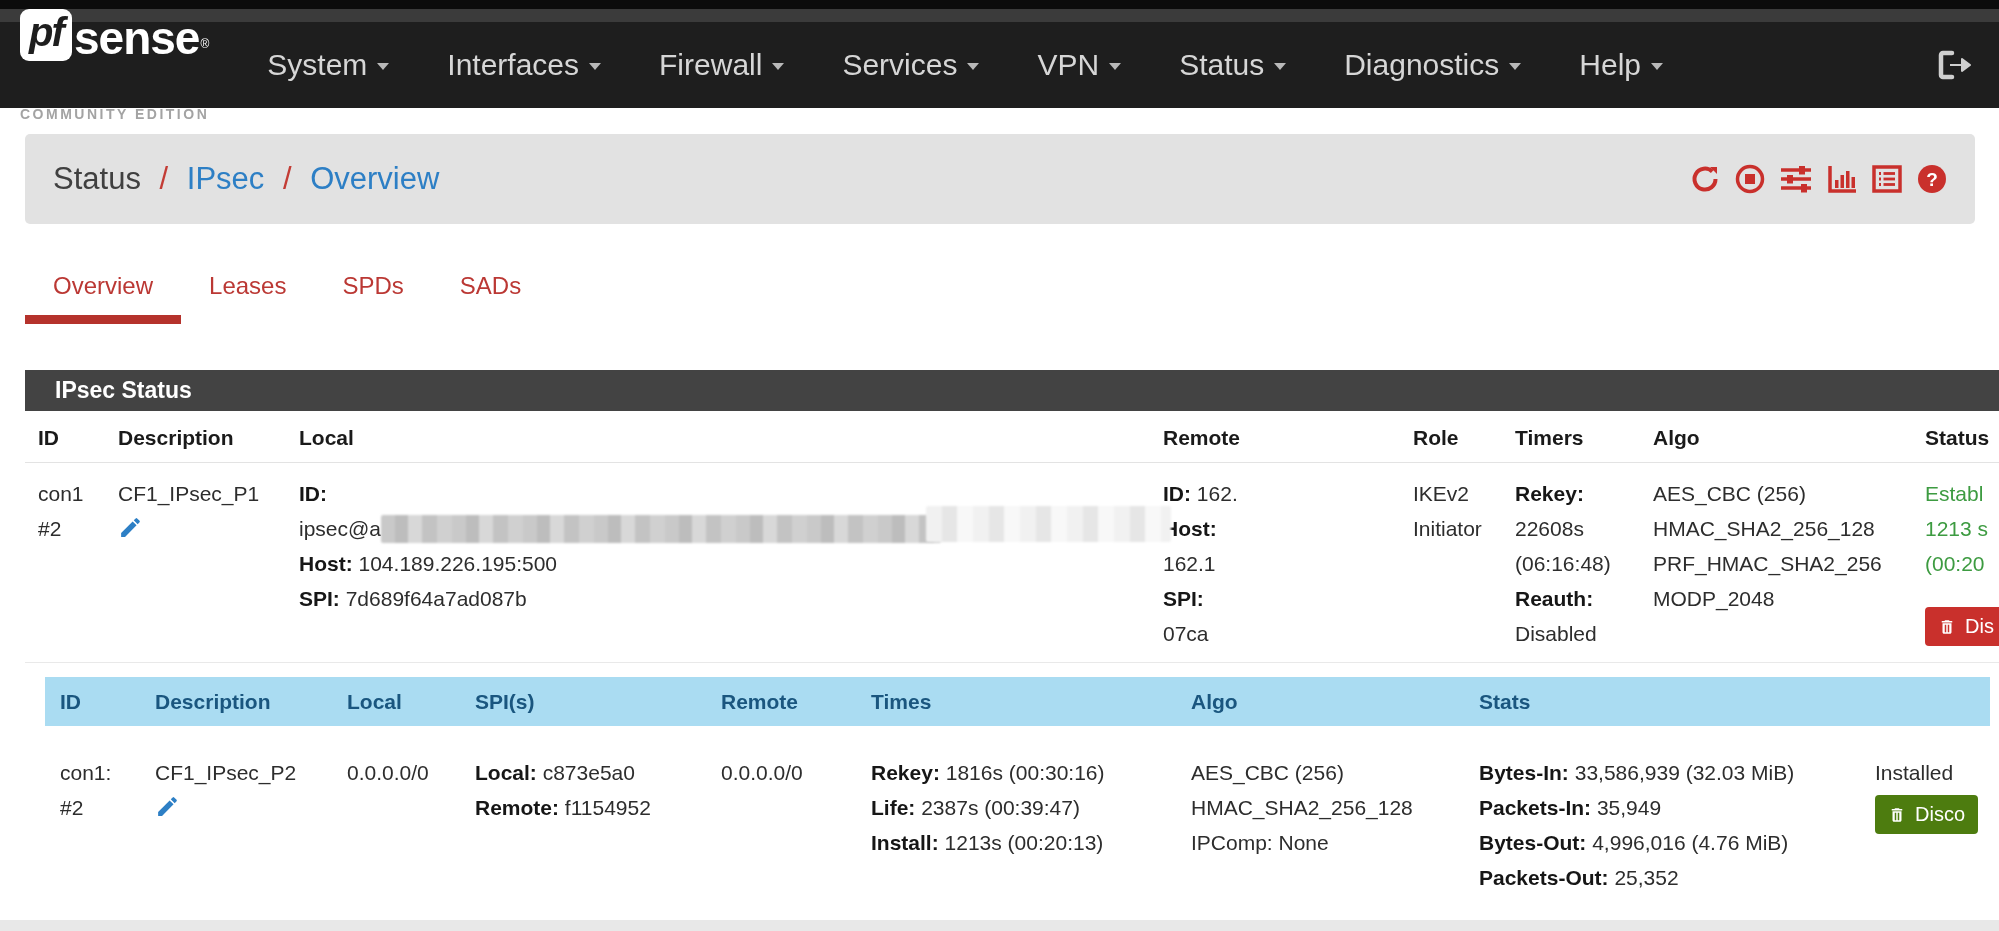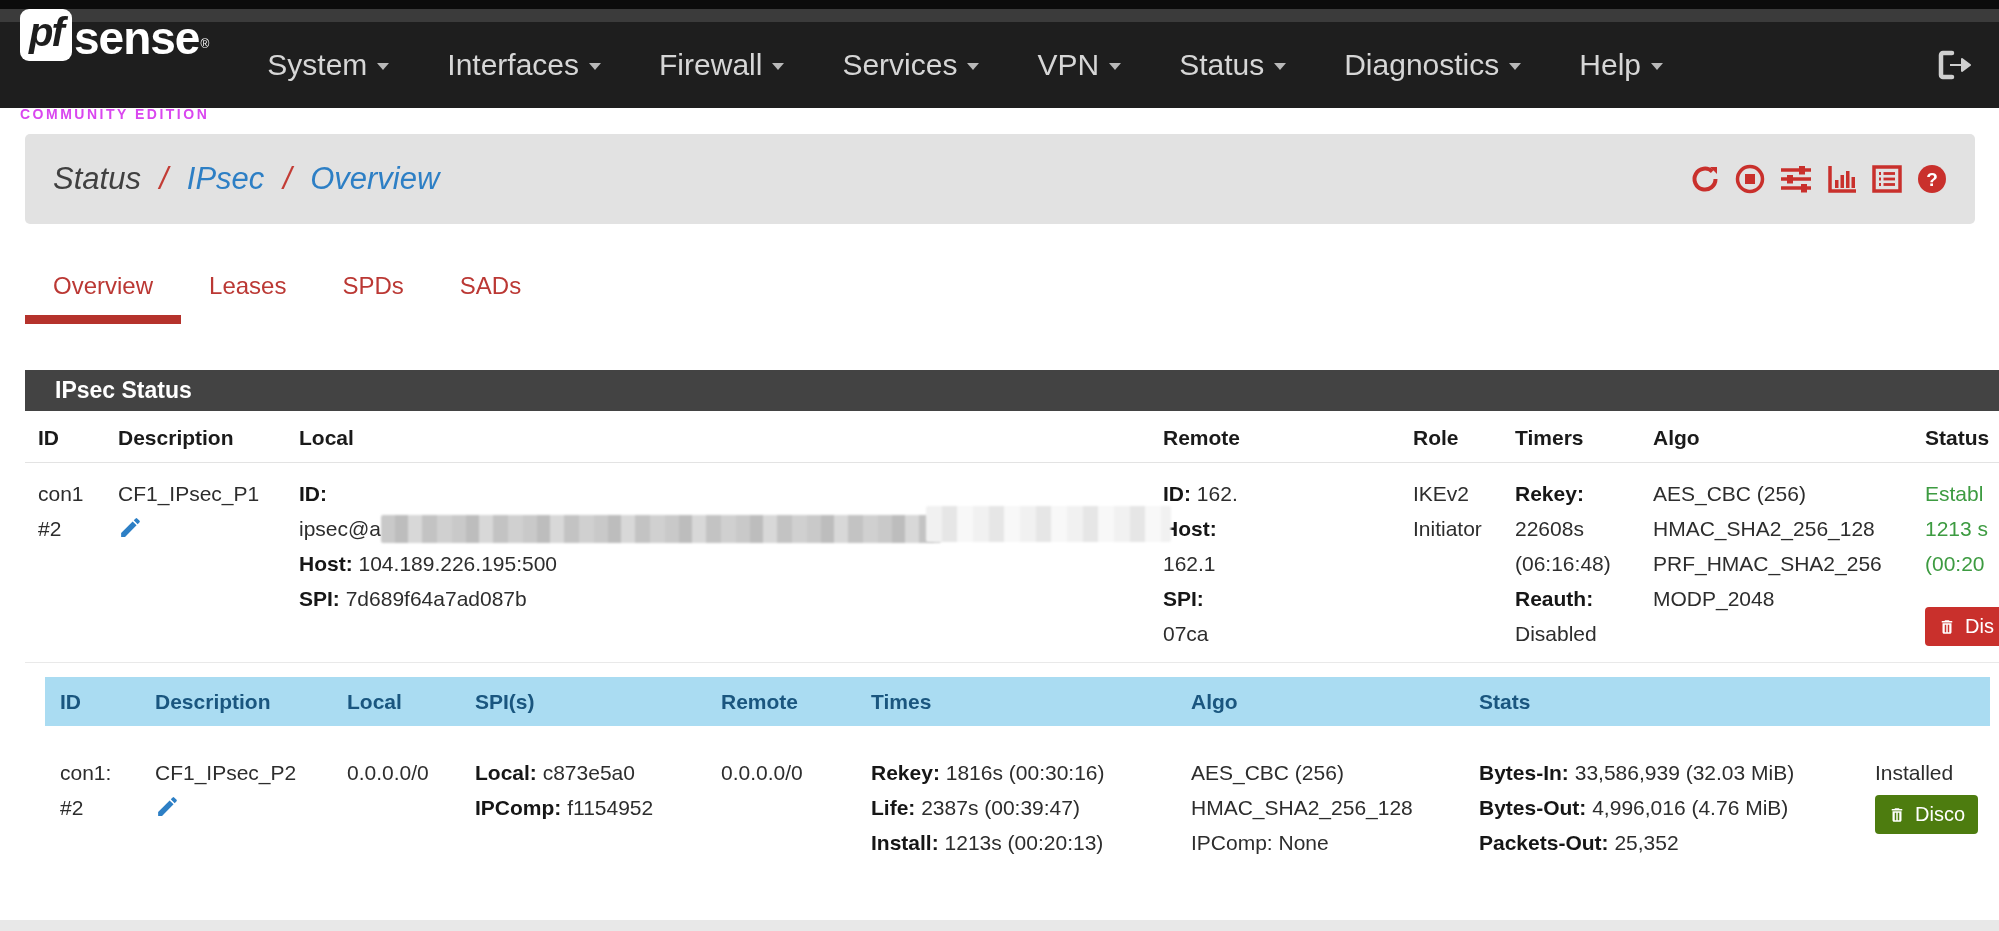--- a/index.html
+++ b/index.html
@@ -13,30 +13,30 @@
   .chrome-b { height:13px; background:#3b3b3b; }
 
   
   .navbar { height:86px; background:#1e1e1e; display:flex; align-items:center; padding:0 28px 0 20px; }
   .brand { display:flex; flex-direction:column; margin-right:58px;gap:40px; }
   .brand-row { display:flex; align-items:flex-end; }
   .logo-box { width:52px; height:52px; background:#ffffff; border-radius:9px; display:flex; align-items:center; justify-content:center; }
   .logo-pf { font-size:40px; font-weight:bold; font-style:italic; color:#1e1e1e; letter-spacing:-2px; transform:translateY(-2px); }
   .logo-sense { font-size:46px; font-weight:bold; color:#ffffff; letter-spacing:-1px; line-height:1; margin-left:2px; }
   .logo-reg { font-size:12px; color:#ffffff; margin-left:1px; line-height:2.6; }
-  .brand-tagline { font-size:14px; font-weight:bold; color:#d946ef; letter-spacing:2.5px; margin-top:5px; }
+  .brand-tagline { font-size:14px; font-weight:bold; color:#a3a3a3; letter-spacing:2.5px; margin-top:5px; }
   .nav-items { display:flex; align-items:center; }
   .nav-item { color:#d6d6d6; font-size:30px; margin-right:58px; display:flex; align-items:center; cursor:pointer; white-space:nowrap; }
   .caret { display:inline-block; width:0; height:0; border-left:6px solid transparent; border-right:6px solid transparent; border-top:7px solid #b9b9b9; margin-left:10px; margin-top:3px; }
   .nav-logout { margin-left:auto; display:flex; align-items:center; cursor:pointer; }
 
   
   .bc-bar { margin:26px 24px 0 25px; height:90px; background:#e2e2e2; border-radius:5px;
             display:flex; align-items:center; padding:0 28px; }
-  .bc { font-size:31px; color:#404040;font-style:italic; }
+  .bc { font-size:31px; color:#404040; }
   .bc-sep { color:#c33c35; margin:0 10px; }
   .bc-link { color:#2d7fc5; cursor:pointer; }
   .bc-icons { margin-left:auto; display:flex; align-items:center; gap:15px; }
   .bc-icons svg { display:block; cursor:pointer; }
 
   
   .tabs { margin-left:25px; margin-top:32px; display:flex; }
   .tab { position:relative; font-size:24px; color:#bb3834; padding:16px 28px 24px; cursor:pointer; }
   .tab.active::after { content:""; position:absolute; left:0; right:0; bottom:0; height:9px; background:#b5322c; }
 
@@ -294,35 +294,36 @@
         <div>CF1_IPsec_P2</div>
         <span class="pencil">
           <svg width="25" height="25" viewBox="0 0 24 24">
               <path fill="#2d7fc5" d="M3 17.25V21h3.75L17.81 9.94l-3.75-3.75L3 17.25zM20.71 7.04c.39-.39.39-1.02 0-1.41l-2.34-2.34a.9959.9959 0 0 0-1.41 0l-1.83 1.83 3.75 3.75 1.83-1.83z"></path>
             </svg>
         </span>
       </div>
       <div class="ccell c-local">0.0.0.0/0</div>
       <div class="ccell c-spi">
         <div><b>Local:</b> <span>c873e5a0</span></div>
-        <div><b>IPComp:</b> <span>f1154952</span></div>
+        <div><b>Remote:</b> <span>f1154952</span></div>
       </div>
       <div class="ccell c-remote">0.0.0.0/0</div>
       <div class="ccell c-times">
         <div><b>Rekey:</b> <span>1816s (00:30:16)</span></div>
         <div><b>Life:</b> <span>2387s (00:39:47)</span></div>
         <div><b>Install:</b> <span>1213s (00:20:13)</span></div>
       </div>
       <div class="ccell c-algo">
         <div>AES_CBC (256)</div>
         <div>HMAC_SHA2_256_128</div>
         <div>IPComp: None</div>
       </div>
       <div class="ccell c-stats">
         <div><b>Bytes-In:</b> <span>33,586,939 (32.03 MiB)</span></div>
+        <div><b>Packets-In:</b> <span>35,949</span></div>
         <div><b>Bytes-Out:</b> <span>4,996,016 (4.76 MiB)</span></div>
         <div><b>Packets-Out:</b> <span>25,352</span></div>
       </div>
       <div class="ccell c-last">
         <div>Installed</div>
         <button class="btn btn-orange">
           <svg width="18" height="20" viewBox="0 0 24 24">
               <path fill="#ffffff" d="M6 19c0 1.1.9 2 2 2h8c1.1 0 2-.9 2-2V7H6v12zM9 9h2v10H9V9zm4 0h2v10h-2V9zM19 4h-3.5l-1-1h-5l-1 1H5v2h14V4z"></path>
             </svg>
           <span>Disco</span>

